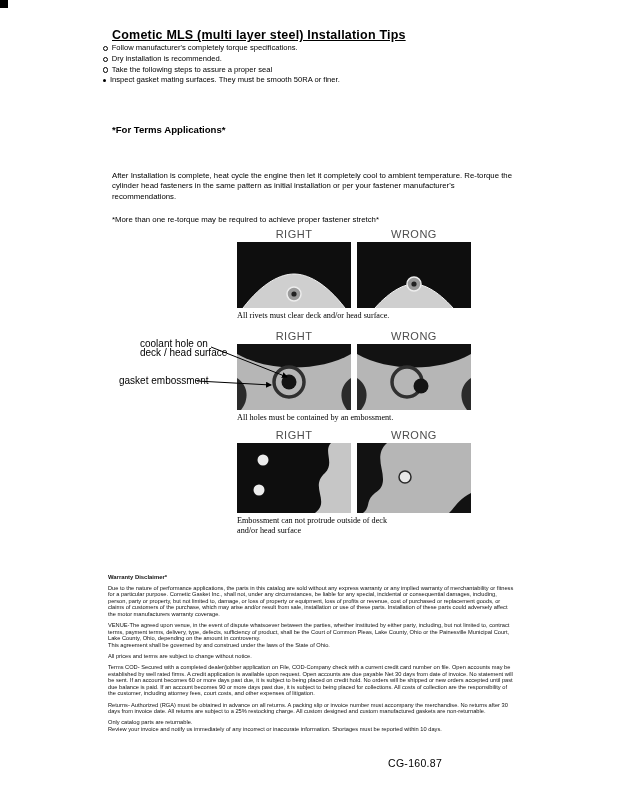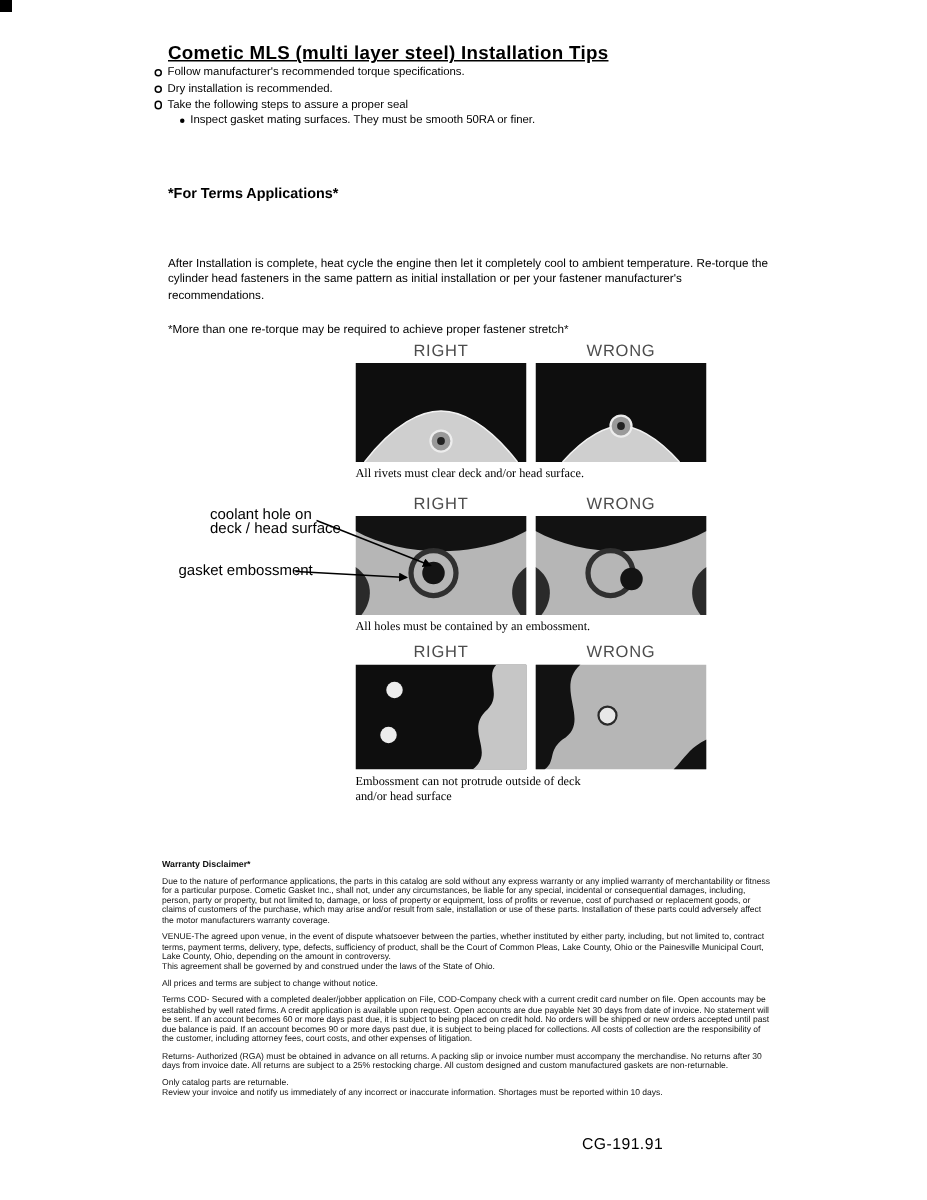--- a/index.html
+++ b/index.html
@@ -2,21 +2,21 @@
 <html><head>
 <meta charset="utf-8">
 <style>
   html,body{margin:0;padding:0;}
   body{background:#ffffff;font-family:"Liberation Sans",sans-serif;color:#000;}
   .page{position:relative;width:564px;height:800px;background:#fff;overflow:hidden;}
   .corner{position:absolute;left:0;top:0;width:8px;height:8px;background:#000;}
   .title{position:absolute;left:112px;top:20px;font-size:12.5px;font-weight:bold;text-decoration:underline;letter-spacing:.2px;}
   .tips{position:absolute;left:103px;top:43px;font-size:7.6px;line-height:10.8px;}
   .row{display:flex;align-items:center;}
-  .row.sub{margin-left:17px;}
+  .row.sub{}
   .mk{flex:0 0 auto;margin-right:3.5px;}
   .mk-o{width:3.2px;height:3.2px;border:1px solid #000;border-radius:50%;}
   .mk-f{width:3.4px;height:3.4px;background:#000;border-radius:50%;}
   .h2{position:absolute;left:112px;top:116px;font-size:9.6px;font-weight:bold;}
   .para{position:absolute;left:112px;width:402px;font-size:7.8px;line-height:10.4px;}
   .dlabel{position:absolute;width:114px;text-align:center;font-size:11px;color:#4d4d4d;letter-spacing:.5px;}
   .panel{position:absolute;width:114px;line-height:0;}
   .caption{position:absolute;left:237px;font-size:8.2px;line-height:10px;font-family:Liberation Serif, serif;}
   .callout{position:absolute;font-size:10px;line-height:8.8px;}
   .arrows{position:absolute;left:115px;top:333px;z-index:5;}
@@ -32,21 +32,21 @@
 
 <div class="page">
 
   <div class="corner"></div>
 
   <h1 class="title">Cometic MLS (multi layer steel) Installation Tips</h1>
 
   <div class="tips">
     <div class="row">
       <span class="mk mk-o"></span>
-      <span>Follow manufacturer's recommended torque specifications.</span>
+      <span>Follow manufacturer's completely torque specifications.</span>
     </div>
     <div class="row">
       <span class="mk mk-o"></span>
       <span>Dry installation is recommended.</span>
     </div>
     <div class="row">
       <span class="mk mk-o"></span>
       <span>Take the following steps to assure a proper seal</span>
     </div>
     <div class="row sub">
@@ -152,15 +152,15 @@
     <p>Due to the nature of performance applications, the parts in this catalog are sold without any express warranty or any implied warranty of merchantability or fitness for a particular purpose.  Cometic Gasket Inc., shall not, under any circumstances, be liable for any special, incidental or consequential damages, including, person, party or property, but not limited to, damage, or loss of property or equipment, loss of profits or revenue, cost of purchased or replacement goods, or claims of customers of the purchase, which may arise and/or result from sale, installation or use of these parts.  Installation of these parts could adversely affect the motor manufacturers warranty coverage.</p>
     <p class="tight">VENUE-The agreed upon venue, in the event of dispute whatsoever between the parties, whether instituted by either party, including, but not limited to, contract terms, payment terms, delivery, type, defects, sufficiency of product, shall be the Court of Common Pleas, Lake County, Ohio or the Painesville Municipal Court, Lake County, Ohio, depending on the amount in controversy.</p>
     <p>This agreement shall be governed by and construed under the laws of the State of Ohio.</p>
     <p>All prices and terms are subject to change without notice.</p>
     <p>Terms COD- Secured with a completed dealer/jobber application on File, COD-Company check with a current credit card number on file.  Open accounts may be established by well rated firms.  A credit application is available upon request.  Open accounts are due payable Net 30 days from date of invoice.  No statement will be sent.  If an account becomes 60 or more days past due, it is subject to being placed on credit hold.  No orders will be shipped or new orders accepted until past due balance is paid.  If an account becomes 90 or more days past due, it is subject to being placed for collections.  All costs of collection are the responsibility of the customer, including attorney fees, court costs, and other expenses of litigation.</p>
     <p>Returns- Authorized (RGA) must be obtained in advance on all returns.  A packing slip or invoice number must accompany the merchandise.  No returns after 30 days from invoice date.  All returns are subject to a 25% restocking charge.  All custom designed and custom manufactured gaskets are non-returnable.</p>
     <p class="tight">Only catalog parts are returnable.</p>
     <p>Review your invoice and notify us immediately of any incorrect or inaccurate information.  Shortages must be reported within 10 days.</p>
   </div>
 
-  <div class="footer">CG-191.91</div>
+  <div class="footer">CG-160.87</div>
 
 </div>
 
 </body></html>

